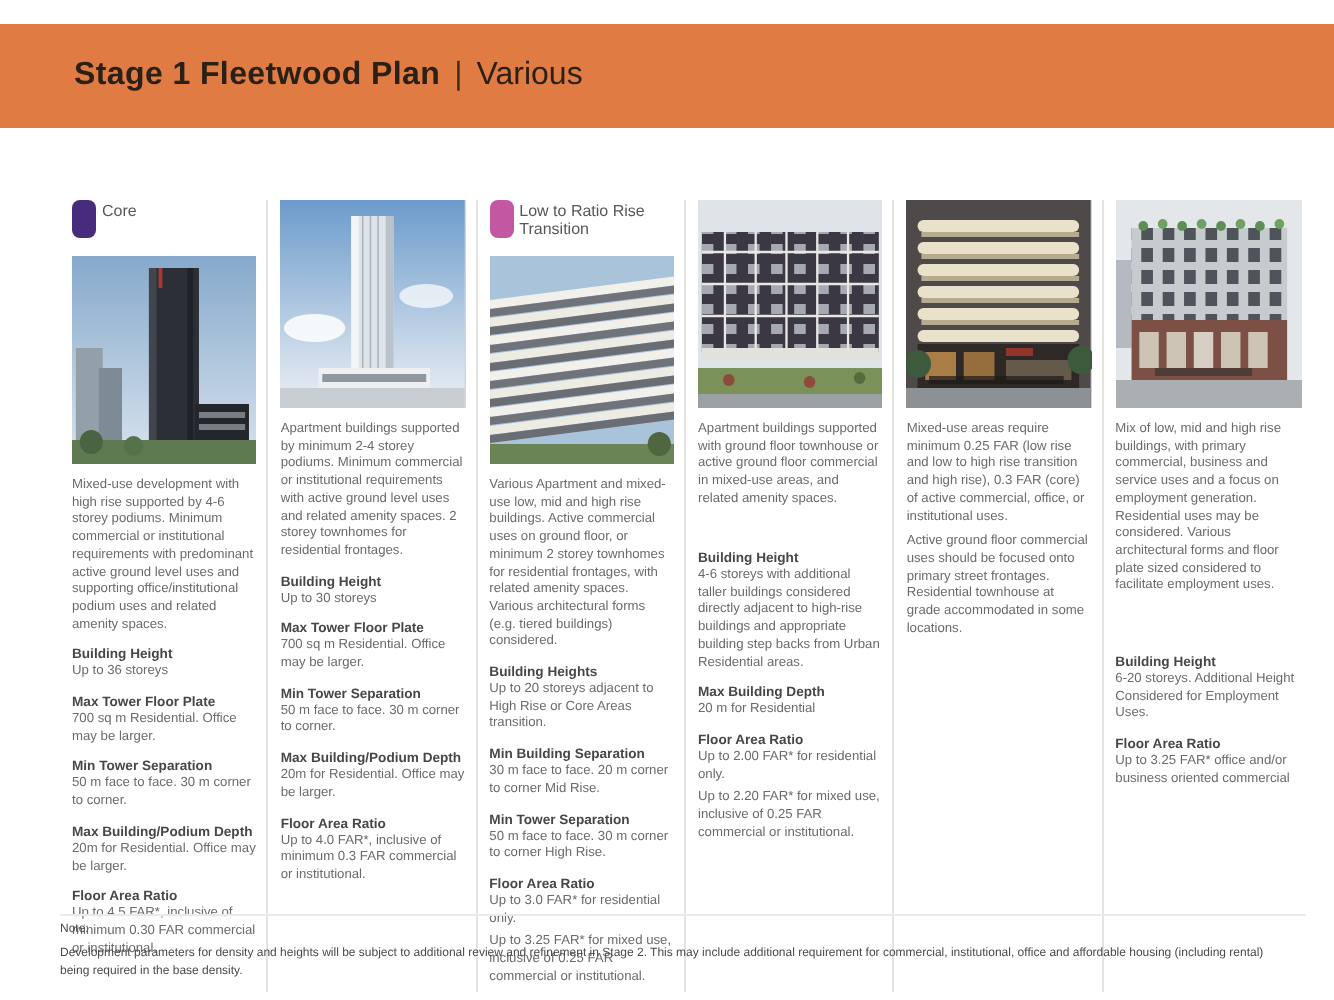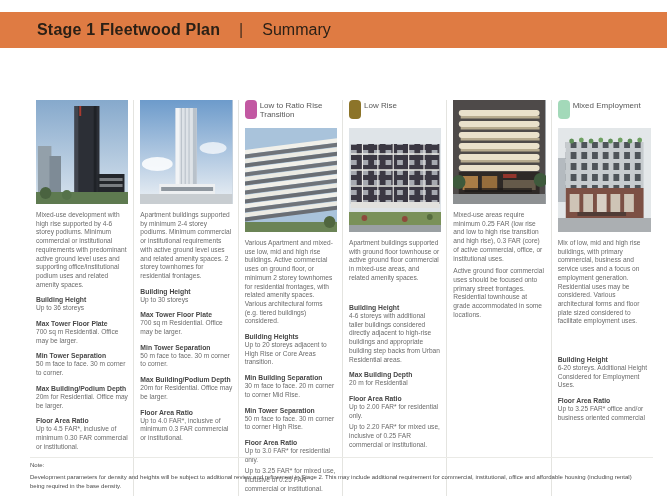--- a/index.html
+++ b/index.html
@@ -3,24 +3,23 @@
 <meta charset="utf-8">
 <style>
   html,body { margin:0; padding:0; }
   body {
     width:667px; height:500px; position:relative; overflow:hidden;
     background:#ffffff; font-family:"Liberation Sans", sans-serif;
     -webkit-font-smoothing:antialiased;
   }
   
   .topbar {
-    position:absolute; top:12px; left:0; width:667px; height:36px;
+    position:absolute; top:12px; left:0; width:667px; height:52px;
     display:flex; align-items:center; padding-left:37px; box-sizing:border-box;
     background:#DF7B43;
-    gap:12px;
   }
   .t-bold { font-size:16px; font-weight:bold; color:#2B2016; letter-spacing:.2px; }
   .t-sep  { font-size:16px; color:#2B2016; margin:0 7px; font-weight:normal; opacity:.85; }
   .t-light{ font-size:16px; color:#2B2016; font-weight:normal; }
 
   
   .columns {
     position:absolute; top:100px; left:30px; width:626px;
     display:grid; grid-template-columns:repeat(6,1fr);
   }
@@ -52,26 +51,32 @@
   }
   .note-label { font-size:6px; color:#4A4A4A; margin:0 0 5px; }
   .note-body  { font-size:6px; line-height:1.55; color:#4A4A4A; margin:0; max-width:610px; }
 </style>
 </head>
 <body>
 
 <header class="topbar" style="background-color: rgb(223, 123, 67);">
   <span class="t-bold">Stage 1 Fleetwood Plan</span>
   <span class="t-sep">|</span>
-  <span class="t-light">Summary</span>
+  <span class="t-light">Various</span>
 </header>
 
 <main class="columns">
 
   <section class="column">
+    <div class="col-head">
+      <span class="swatches">
+        <span class="swatch" style="background: rgb(71, 44, 126);"></span>
+      </span>
+      <span class="col-label">Core</span>
+    </div>
     <div class="photo">
       <svg viewBox="0 0 96 104" preserveAspectRatio="none">
         <defs>
             <linearGradient id="sky1" x1="0" y1="0" x2="0" y2="1">
               <stop offset="0" stop-color="#86A9CC"></stop>
               <stop offset="1" stop-color="#D9E4EE"></stop>
             </linearGradient>
           </defs>
         <rect width="96" height="104" fill="url(#sky1)"></rect>
         <rect x="2" y="46" width="14" height="46" fill="#93A0AA"></rect>
@@ -213,26 +218,20 @@
       </div>
       <div class="sec">
         <h4>Floor Area Ratio</h4>
         <p>Up to 3.0 FAR* for residential only.</p>
         <p>Up to 3.25 FAR* for mixed use, inclusive of 0.25 FAR commercial or institutional.</p>
       </div>
     </div>
   </section>
 
   <section class="column">
-    <div class="col-head">
-      <span class="swatches">
-        <span class="swatch" style="background: rgb(140, 116, 41);"></span>
-      </span>
-      <span class="col-label">Low Rise</span>
-    </div>
     <div class="photo">
       <svg viewBox="0 0 96 104" preserveAspectRatio="none">
         <defs>
           <pattern id="winp" width="12" height="10" patternUnits="userSpaceOnUse">
             <rect x="2" y="2" width="6" height="5" fill="#C9CED4" opacity=".75"></rect>
           </pattern>
         </defs>
         <rect width="96" height="104" fill="#DFE4E8"></rect>
         <rect x="2" y="16" width="92" height="60" fill="#3B3843"></rect>
         <rect x="2" y="16" width="92" height="60" fill="url(#winp)"></rect>
@@ -292,26 +291,20 @@
         <rect x="0" y="94" width="96" height="10" fill="#8E9193"></rect>
       </svg>
     </div>
     <div class="desc-block">
       <p class="desc">Mixed-use areas require minimum 0.25 FAR (low rise and low to high rise transition and high rise), 0.3 FAR (core) of active commercial, office, or institutional uses.</p>
       <p class="desc">Active ground floor commercial uses should be focused onto primary street frontages. Residential townhouse at grade accommodated in some locations.</p>
     </div>
   </section>
 
   <section class="column">
-    <div class="col-head">
-      <span class="swatches">
-        <span class="swatch" style="background: rgb(163, 217, 185);"></span>
-      </span>
-      <span class="col-label">Mixed Employment</span>
-    </div>
     <div class="photo">
       <svg viewBox="0 0 96 104" preserveAspectRatio="none">
         <defs>
           <pattern id="winq" width="11" height="11" patternUnits="userSpaceOnUse">
             <rect x="2" y="2" width="6" height="7" fill="#4E5459"></rect>
           </pattern>
         </defs>
         <rect width="96" height="104" fill="#E3E7E9"></rect>
         <rect x="0" y="30" width="8" height="44" fill="#B4BABF"></rect>
         <rect x="8" y="14" width="80" height="46" fill="#C6CBCE"></rect>

